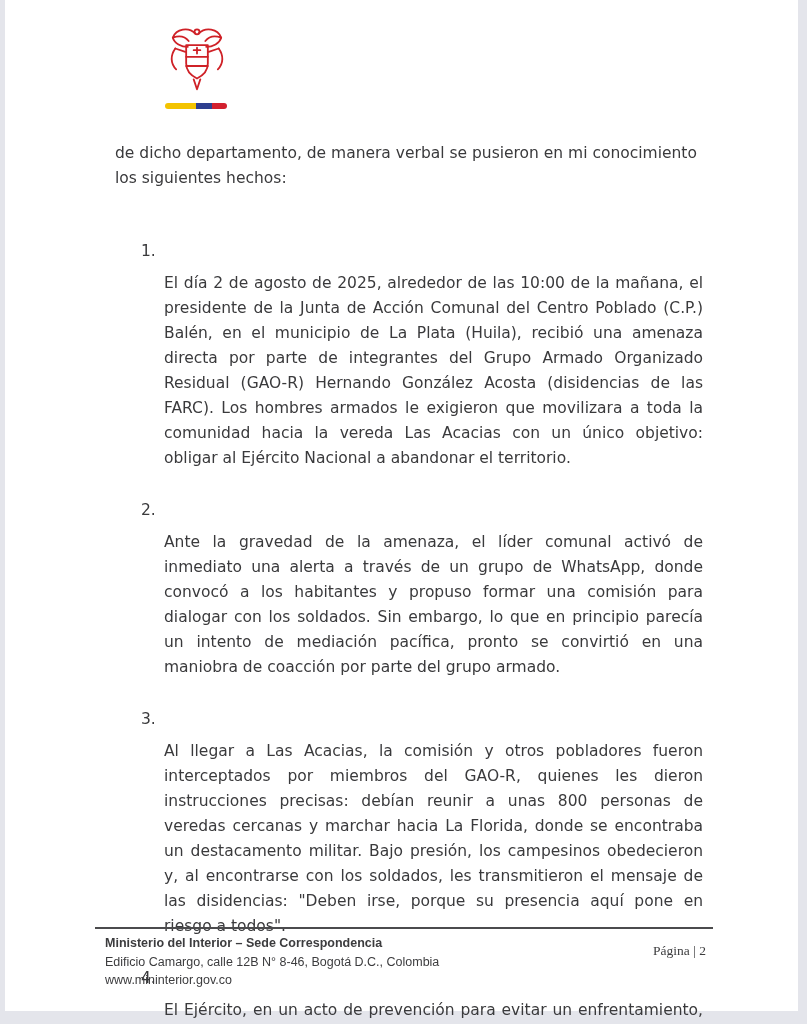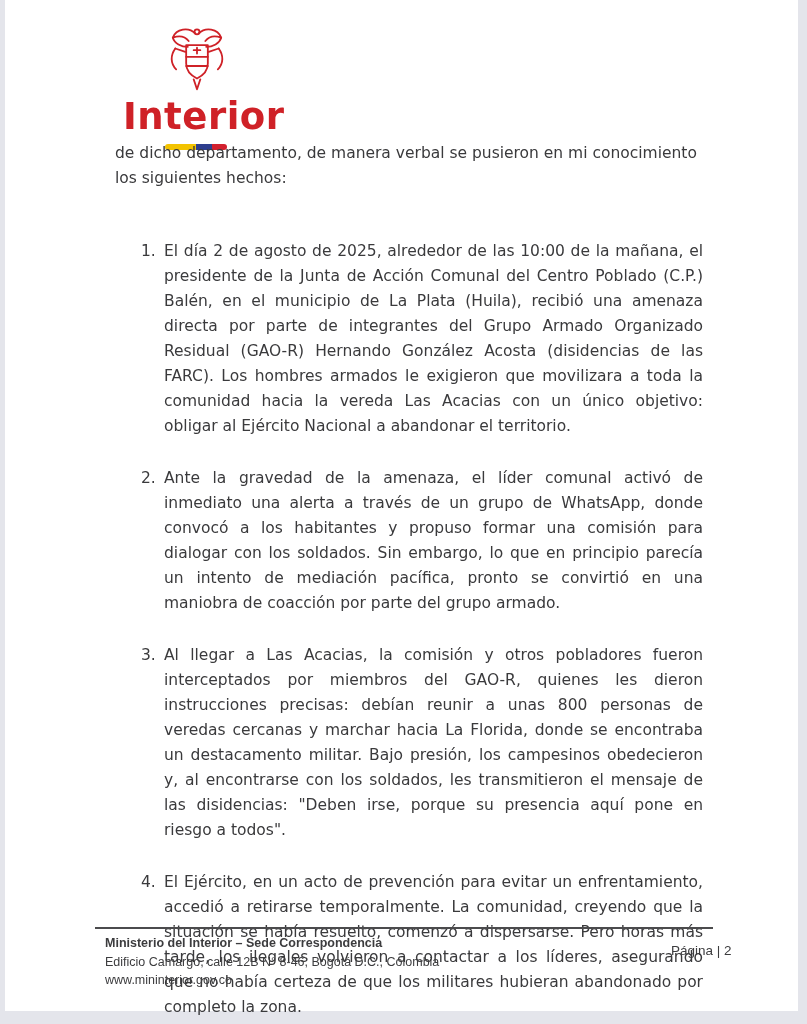--- a/index.html
+++ b/index.html
@@ -61,20 +61,21 @@
     margin-left: 26px;
     margin-bottom: 27px;
   }
   .fact-item .num {
     flex: 0 0 23px;
   }
   .fact-item .itext {
     flex: 1;
     text-align: justify;
     text-justify: inter-word;
+    margin-top: 32px;
   }
 
   
   .footer-rule {
     position: absolute;
     left: 90px; top: 927px;
     width: 618px; height: 2px;
     background: #4b4b4d;
   }
   .footer-block {
@@ -82,22 +83,22 @@
     left: 100px; top: 934px;
     width: 440px;
     font-family: "Liberation Sans", sans-serif;
     font-size: 12.5px;
     line-height: 18.5px;
     color: #3c3c3e;
   }
   .footer-org { font-weight: bold; }
   .page-number {
     position: absolute;
-    left: 666px; top: 943px;
-    font-family: Liberation Sans, sans-serif;
+    left: 648px; top: 943px;
+    font-family: Liberation Serif, serif;
     font-size: 13.5px;
     color: #3c3c3e;
   }
 </style>
 </head>
 <body>
 
 <div class="paper">
 
   <div class="logo-block">
@@ -117,21 +118,20 @@
         <path d="M66 27 L54 31"></path>
 
         <path d="M27 23 h26 v22 c0 10 -7 15 -13 18 c-6 -3 -13 -8 -13 -18 z"></path>
         <line x1="27" y1="37" x2="53" y2="37"></line>
         <line x1="27" y1="48" x2="53" y2="48"></line>
         <path d="M36 29 h8 M40 26 v7"></path>
 
         <path d="M36 64 L40 76 L44 64"></path>
       </svg>
     </span>
-    <div class="wordmark" style="color: rgb(207, 33, 39);">Interior</div>
     <div class="flagbar">
       <span class="flag-yellow" style="background: rgb(243, 195, 0);"></span>
       <span class="flag-blue" style="background: rgb(46, 62, 142);"></span>
       <span class="flag-red" style="background: rgb(210, 32, 46);"></span>
     </div>
   </div>
 
   <div class="content">
     <p class="intro">de dicho departamento, de manera verbal se pusieron en mi conocimiento los siguientes hechos:</p>
 

